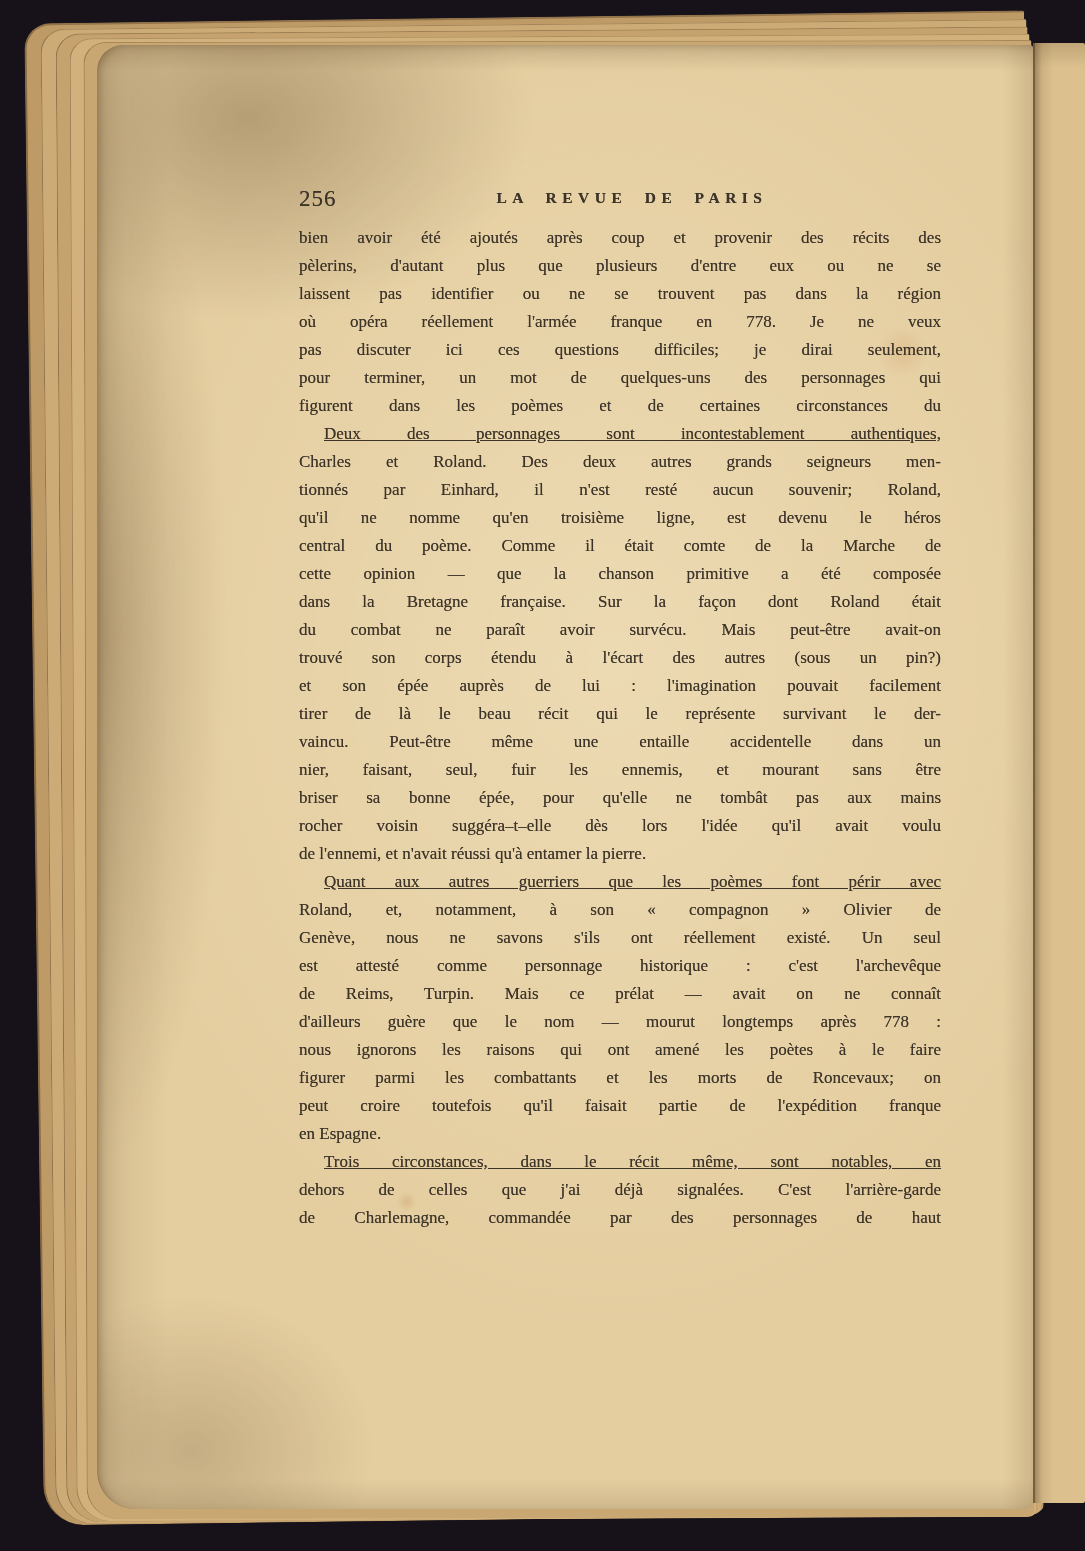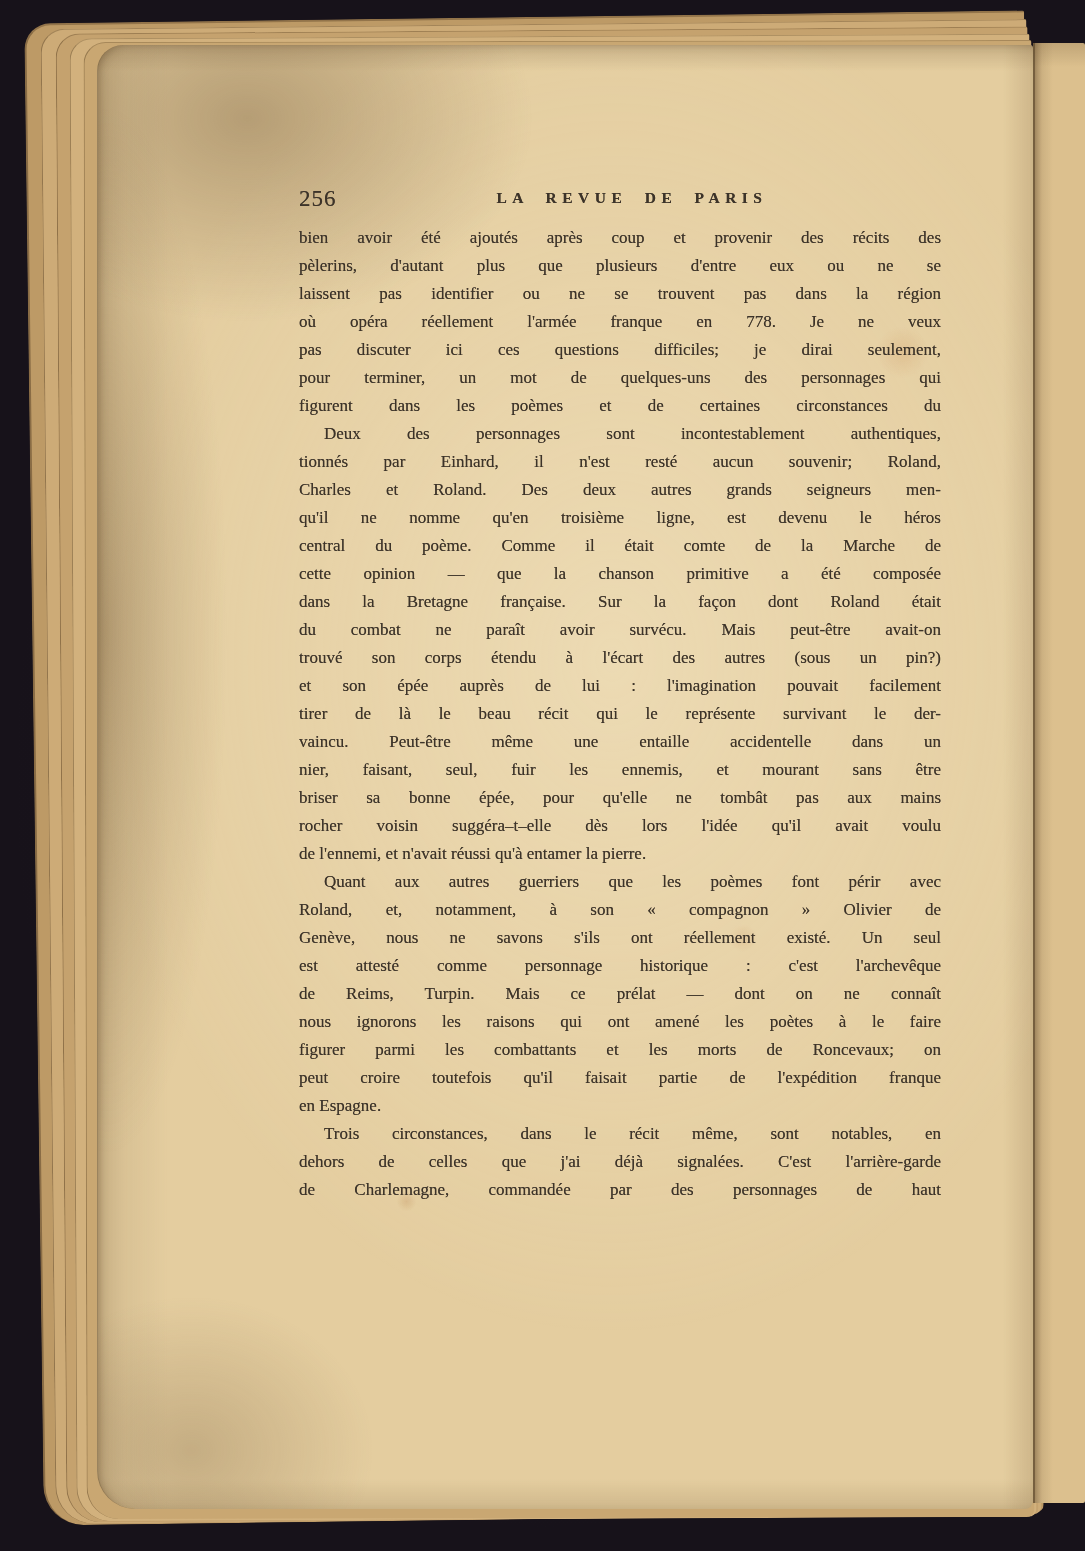--- a/index.html
+++ b/index.html
@@ -86,21 +86,21 @@
     position: absolute; left: 50%; transform: translateX(-50%); top: 4px;
     font-size: 15.5px; font-weight: bold;
     letter-spacing: 5.5px; word-spacing: 8px; white-space: nowrap; margin-left: 12px;
   }
   .body-text { margin-top: 12px; font-size: 17px; }
   .line {
     height: 28px; line-height: 28px; overflow: hidden;
     text-align: justify; text-align-last: justify;
   }
   .line.short  { text-align-last: left; }
-  .line.indent { padding-left: 25px; }
+  .line.indent { padding-left: 25px; text-decoration: underline; }
 </style>
 </head>
 <body>
 
 <div class="scan">
   <div class="sheet sheet-1"></div>
   <div class="sheet sheet-2"></div>
   <div class="sheet sheet-3"></div>
   <div class="sheet sheet-4"></div>
   <div class="sheet sheet-5"></div>
@@ -115,40 +115,41 @@
       </div>
       <div class="body-text" id="body-text">
           <div class="line">bien avoir été ajoutés après coup et provenir des récits des</div>
           <div class="line">pèlerins, d'autant plus que plusieurs d'entre eux ou ne se</div>
           <div class="line">laissent pas identifier ou ne se trouvent pas dans la région</div>
           <div class="line">où opéra réellement l'armée franque en 778. Je ne veux</div>
           <div class="line">pas discuter ici ces questions difficiles; je dirai seulement,</div>
           <div class="line">pour terminer, un mot de quelques-uns des personnages qui</div>
           <div class="line">figurent dans les poèmes et de certaines circonstances du</div>
           <div class="line indent">Deux des personnages sont incontestablement authentiques,</div>
+          <div class="line">Charles et Roland. Des deux autres grands seigneurs men-</div>
           <div class="line">tionnés par Einhard, il n'est resté aucun souvenir; Roland,</div>
-          <div class="line">Charles et Roland. Des deux autres grands seigneurs men-</div>
           <div class="line">qu'il ne nomme qu'en troisième ligne, est devenu le héros</div>
           <div class="line">central du poème. Comme il était comte de la Marche de</div>
           <div class="line">cette opinion — que la chanson primitive a été composée</div>
           <div class="line">dans la Bretagne française. Sur la façon dont Roland était</div>
           <div class="line">du combat ne paraît avoir survécu. Mais peut-être avait-on</div>
           <div class="line">trouvé son corps étendu à l'écart des autres (sous un pin?)</div>
           <div class="line">et son épée auprès de lui : l'imagination pouvait facilement</div>
           <div class="line">tirer de là le beau récit qui le représente survivant le der-</div>
           <div class="line">vaincu. Peut-être même une entaille accidentelle dans un</div>
           <div class="line">nier, faisant, seul, fuir les ennemis, et mourant sans être</div>
           <div class="line">briser sa bonne épée, pour qu'elle ne tombât pas aux mains</div>
           <div class="line">rocher voisin suggéra–t–elle dès lors l'idée qu'il avait voulu</div>
           <div class="line short">de l'ennemi, et n'avait réussi qu'à entamer la pierre.</div>
           <div class="line indent">Quant aux autres guerriers que les poèmes font périr avec</div>
           <div class="line">Roland, et, notamment, à son « compagnon » Olivier de</div>
           <div class="line">Genève, nous ne savons s'ils ont réellement existé. Un seul</div>
           <div class="line">est attesté comme personnage historique : c'est l'archevêque</div>
-          <div class="line">de Reims, Turpin. Mais ce prélat — dont on ne connaît</div>
+          <div class="line">de Reims, Turpin. Mais ce prélat — avait on ne connaît</div>
+          <div class="line">d'ailleurs guère que le nom — mourut longtemps après 778 :</div>
           <div class="line">nous ignorons les raisons qui ont amené les poètes à le faire</div>
           <div class="line">figurer parmi les combattants et les morts de Roncevaux; on</div>
           <div class="line">peut croire toutefois qu'il faisait partie de l'expédition franque</div>
           <div class="line short">en Espagne.</div>
           <div class="line indent">Trois circonstances, dans le récit même, sont notables, en</div>
           <div class="line">dehors de celles que j'ai déjà signalées. C'est l'arrière-garde</div>
           <div class="line">de Charlemagne, commandée par des personnages de haut</div>
         </div>
     </div>
   </div>

